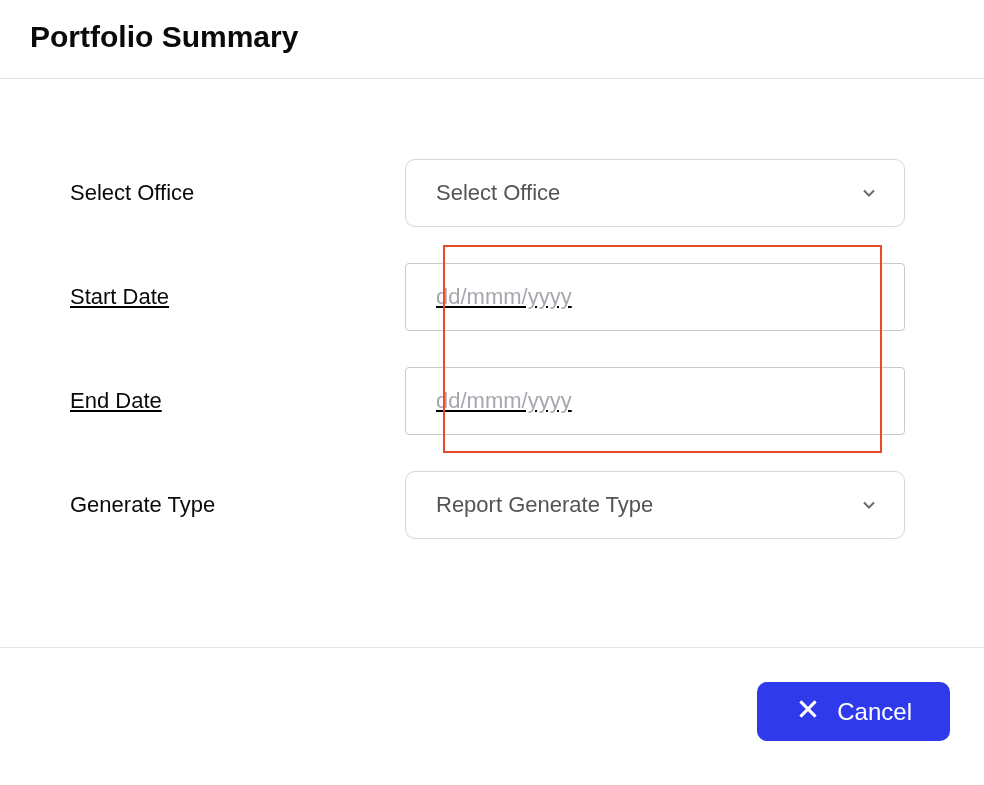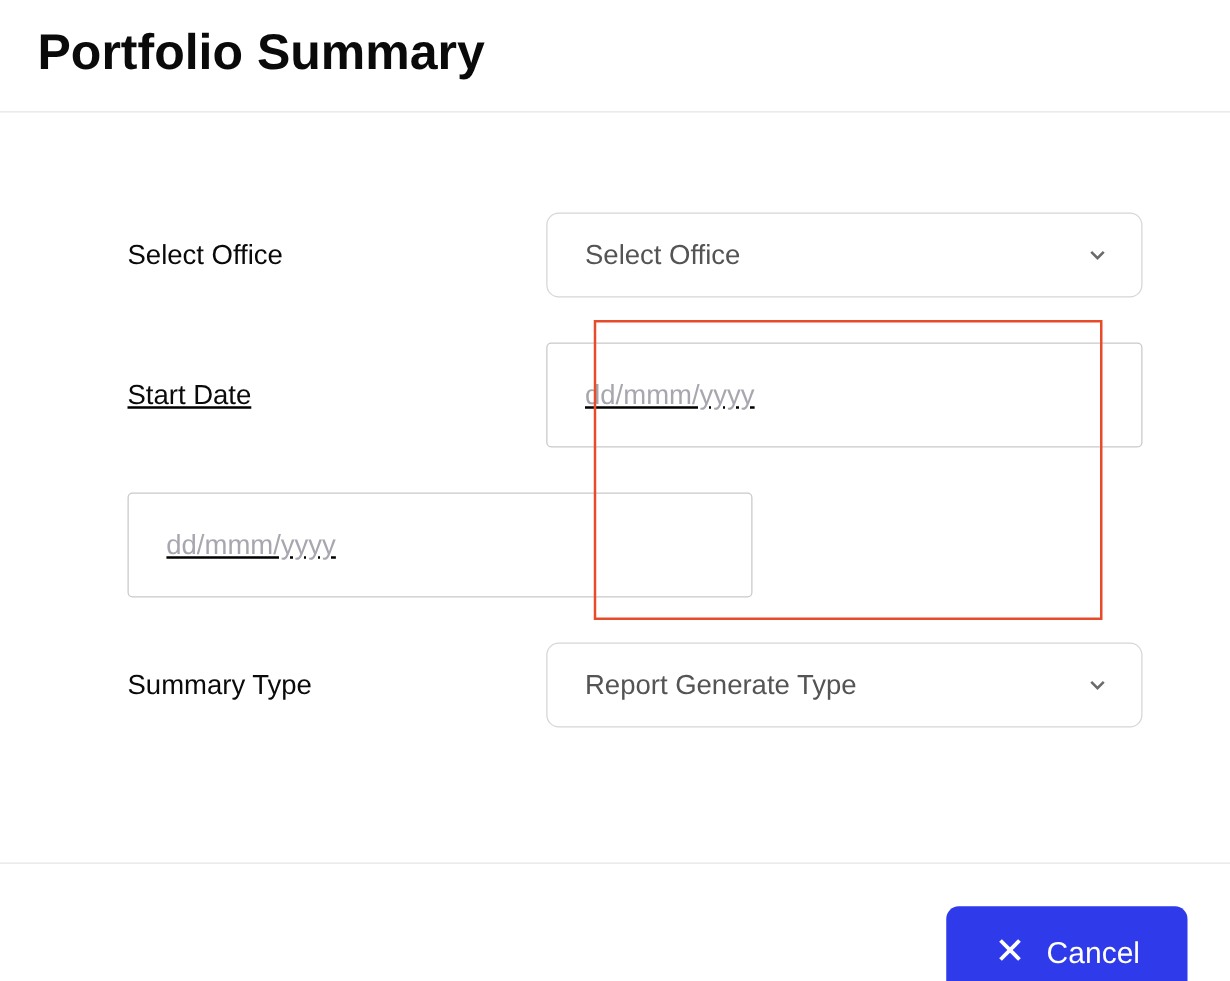--- a/index.html
+++ b/index.html
@@ -8,34 +8,33 @@
       padding: 0;
     }
     body {
       font-family: -apple-system, BlinkMacSystemFont, "Segoe UI", Helvetica, Arial, sans-serif;
       background: #ffffff;
       width: 984px;
       height: 785px;
       overflow: hidden;
     }
     .page-title {
-      font-size: 40px;
+      font-size: 30px;
       font-weight: 700;
       color: #0a0a0a;
       padding: 20px 30px 24px 30px;
       letter-spacing: 0px;
     }
     .divider {
       height: 1px;
       background: #e5e5e5;
       width: 100%;
     }
     .form-area {
       padding: 80px 70px 40px 70px;
-      margin-left: 32px;
     }
     .form-row {
       display: flex;
       align-items: center;
       margin-bottom: 36px;
     }
     .form-label {
       width: 335px;
       font-size: 22px;
       font-weight: 400;
@@ -70,21 +69,21 @@
     }
     .chevron-down svg {
       width: 100%;
       height: 100%;
       stroke: #6b6b6b;
       stroke-width: 2.5;
       fill: none;
     }
     .date-input {
       width: 500px;
-      height: 84px;
+      height: 68px;
       border: 1px solid #c9c9c9;
       border-radius: 4px;
       background: #ffffff;
       padding: 0 30px;
       font-size: 22px;
       color: #3a3a3a;
       outline: none;
     }
     .date-input::placeholder {
       color: #a7a7b0;
@@ -100,21 +99,21 @@
       display: flex;
       justify-content: flex-end;
       gap: 24px;
       padding: 34px 34px 0 0;
     }
     .btn {
       display: inline-flex;
       align-items: center;
       justify-content: center;
       gap: 16px;
-      height: 76px;
+      height: 59px;
       padding: 0 38px;
       border: none;
       border-radius: 10px;
       background: #2f3bea;
       color: #ffffff;
       font-size: 24px;
       font-weight: 400;
       cursor: pointer;
     }
     .btn svg {
@@ -161,26 +160,27 @@
 
   <div class="date-highlight-container">
     <div class="date-highlight-border"></div>
 
     <div class="form-row" style="margin-bottom:36px;">
       <div class="form-label">Start Date</div>
       <input class="date-input" type="text" placeholder="dd/mmm/yyyy" style="">
     </div>
 
     <div class="form-row" style="margin-bottom:0;">
+      <div class="form-label">End Date</div>
       <input class="date-input" type="text" placeholder="dd/mmm/yyyy" style="">
     </div>
   </div>
 
   <div class="form-row" style="margin-top:36px;">
-    <div class="form-label">Summary Type</div>
+    <div class="form-label">Generate Type</div>
     <div class="select-wrap">
       <div class="select-field">Report Generate Type</div>
       <span class="chevron-down">
         <svg viewBox="0 0 24 24">
             <polyline points="6 9 12 15 18 9"></polyline>
           </svg>
       </span>
     </div>
   </div>
 

